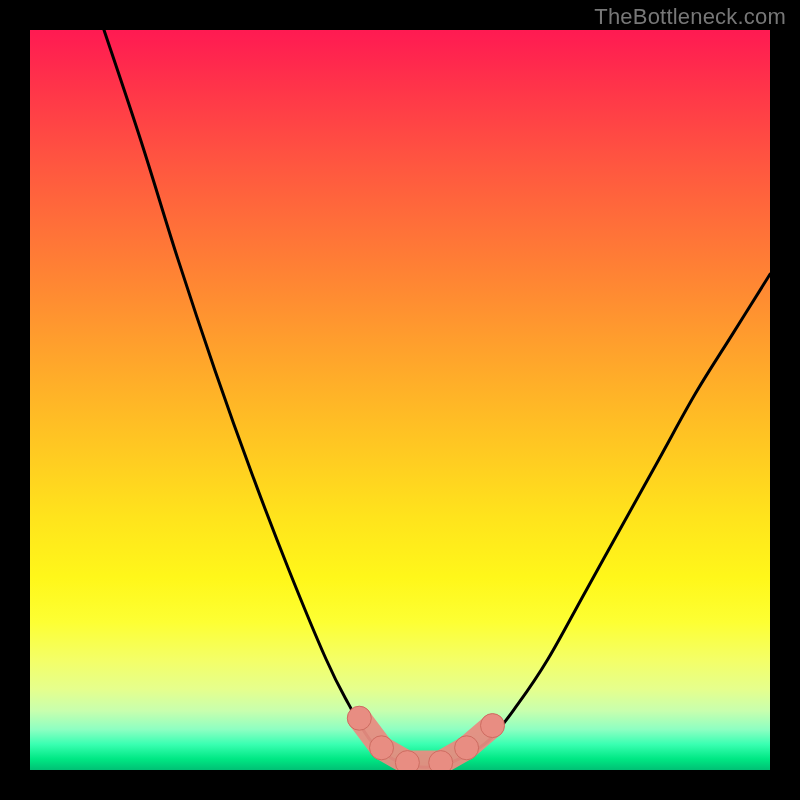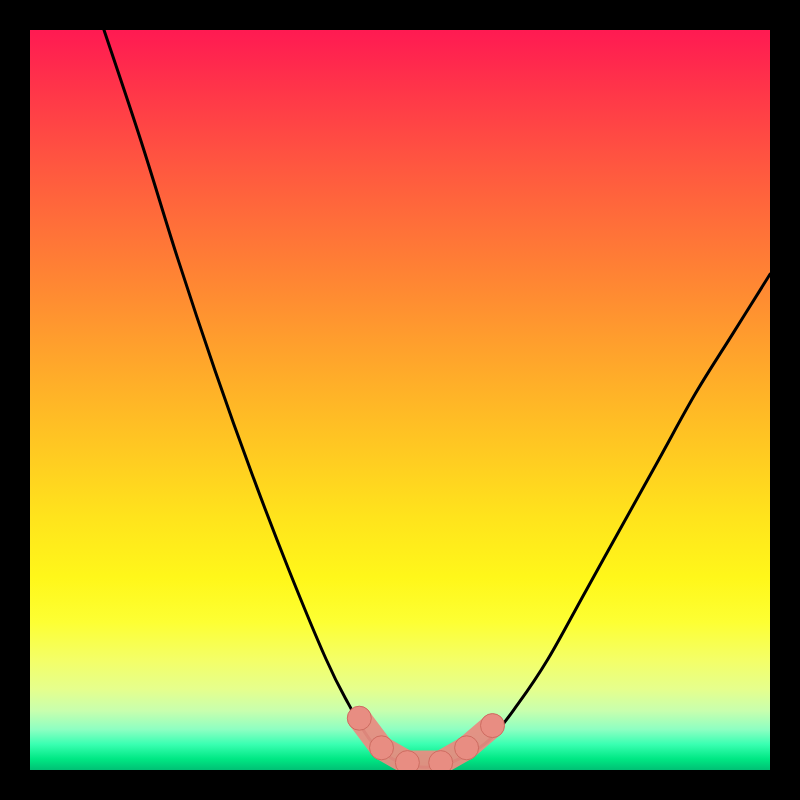--- a/index.html
+++ b/index.html
@@ -81,13 +81,14 @@
         <path d="M 74 0 C 80.66 19.98, 97.68 69.708, 111 111 C 124.32 152.292, 134.68 188.10800000000003, 148 229.40000000000003 C 161.32 270.692, 171.68 301.772, 185 340.4 C 198.32 379.02799999999996, 208.68 408.036, 222 444 C 235.32 479.964, 245.68 506.90000000000003, 259 540.2 C 272.32 573.5, 285.344 605.024, 296 629 C 306.656 652.976, 310.20799999999997 658.7479999999999, 318.2 673.4 C 326.192 688.052, 332.408 700.41, 340.40000000000003 710.4 C 348.39200000000005 720.39, 354.60799999999995 724.2379999999999, 362.59999999999997 728.9 C 370.592 733.562, 376.808 734.968, 384.8 736.3 C 392.79200000000003 737.632, 399.00800000000004 737.632, 407.00000000000006 736.3 C 414.9920000000001 734.968, 419.876 733.562, 429.2 728.9 C 438.524 724.2379999999999, 448.144 720.39, 458.8 710.4 C 469.456 700.41, 477.744 688.052, 488.40000000000003 673.4 C 499.05600000000004 658.7479999999999, 506.012 648.98, 518 629 C 529.9879999999999 609.02, 541.68 586.376, 555 562.4 C 568.32 538.424, 578.68 519.776, 592 495.79999999999995 C 605.32 471.82399999999996, 615.68 453.176, 629 429.2 C 642.32 405.224, 652.68 385.24399999999997, 666 362.59999999999997 C 679.32 339.95599999999996, 689.68 324.71200000000005, 703 303.40000000000003 C 716.32 282.088, 733.34 254.856, 740 244.2" fill="none" stroke="#000000" stroke-width="3" stroke-linecap="round"></path>
         <path d="M 329.3 688.2 L 351.5 717.8 L 377.40000000000003 732.6 L 410.70000000000005 732.6 L 436.59999999999997 717.8 L 462.5 695.6" fill="none" stroke="#e88d82" stroke-width="24" stroke-linecap="round" stroke-linejoin="round" opacity="0.95"></path>
         <circle cx="329.3" cy="688.2" r="12" fill="#e88d82" stroke="#ce6c61" stroke-width="1"></circle>
         <circle cx="351.5" cy="717.8" r="12" fill="#e88d82" stroke="#ce6c61" stroke-width="1"></circle>
         <circle cx="377.40000000000003" cy="732.6" r="12" fill="#e88d82" stroke="#ce6c61" stroke-width="1"></circle>
         <circle cx="410.70000000000005" cy="732.6" r="12" fill="#e88d82" stroke="#ce6c61" stroke-width="1"></circle>
         <circle cx="436.59999999999997" cy="717.8" r="12" fill="#e88d82" stroke="#ce6c61" stroke-width="1"></circle>
         <circle cx="462.5" cy="695.6" r="12" fill="#e88d82" stroke="#ce6c61" stroke-width="1"></circle>
       </svg>
   </div>
+  <div class="watermark">TheBottleneck.com</div>
 </div>
 
 </body></html>

